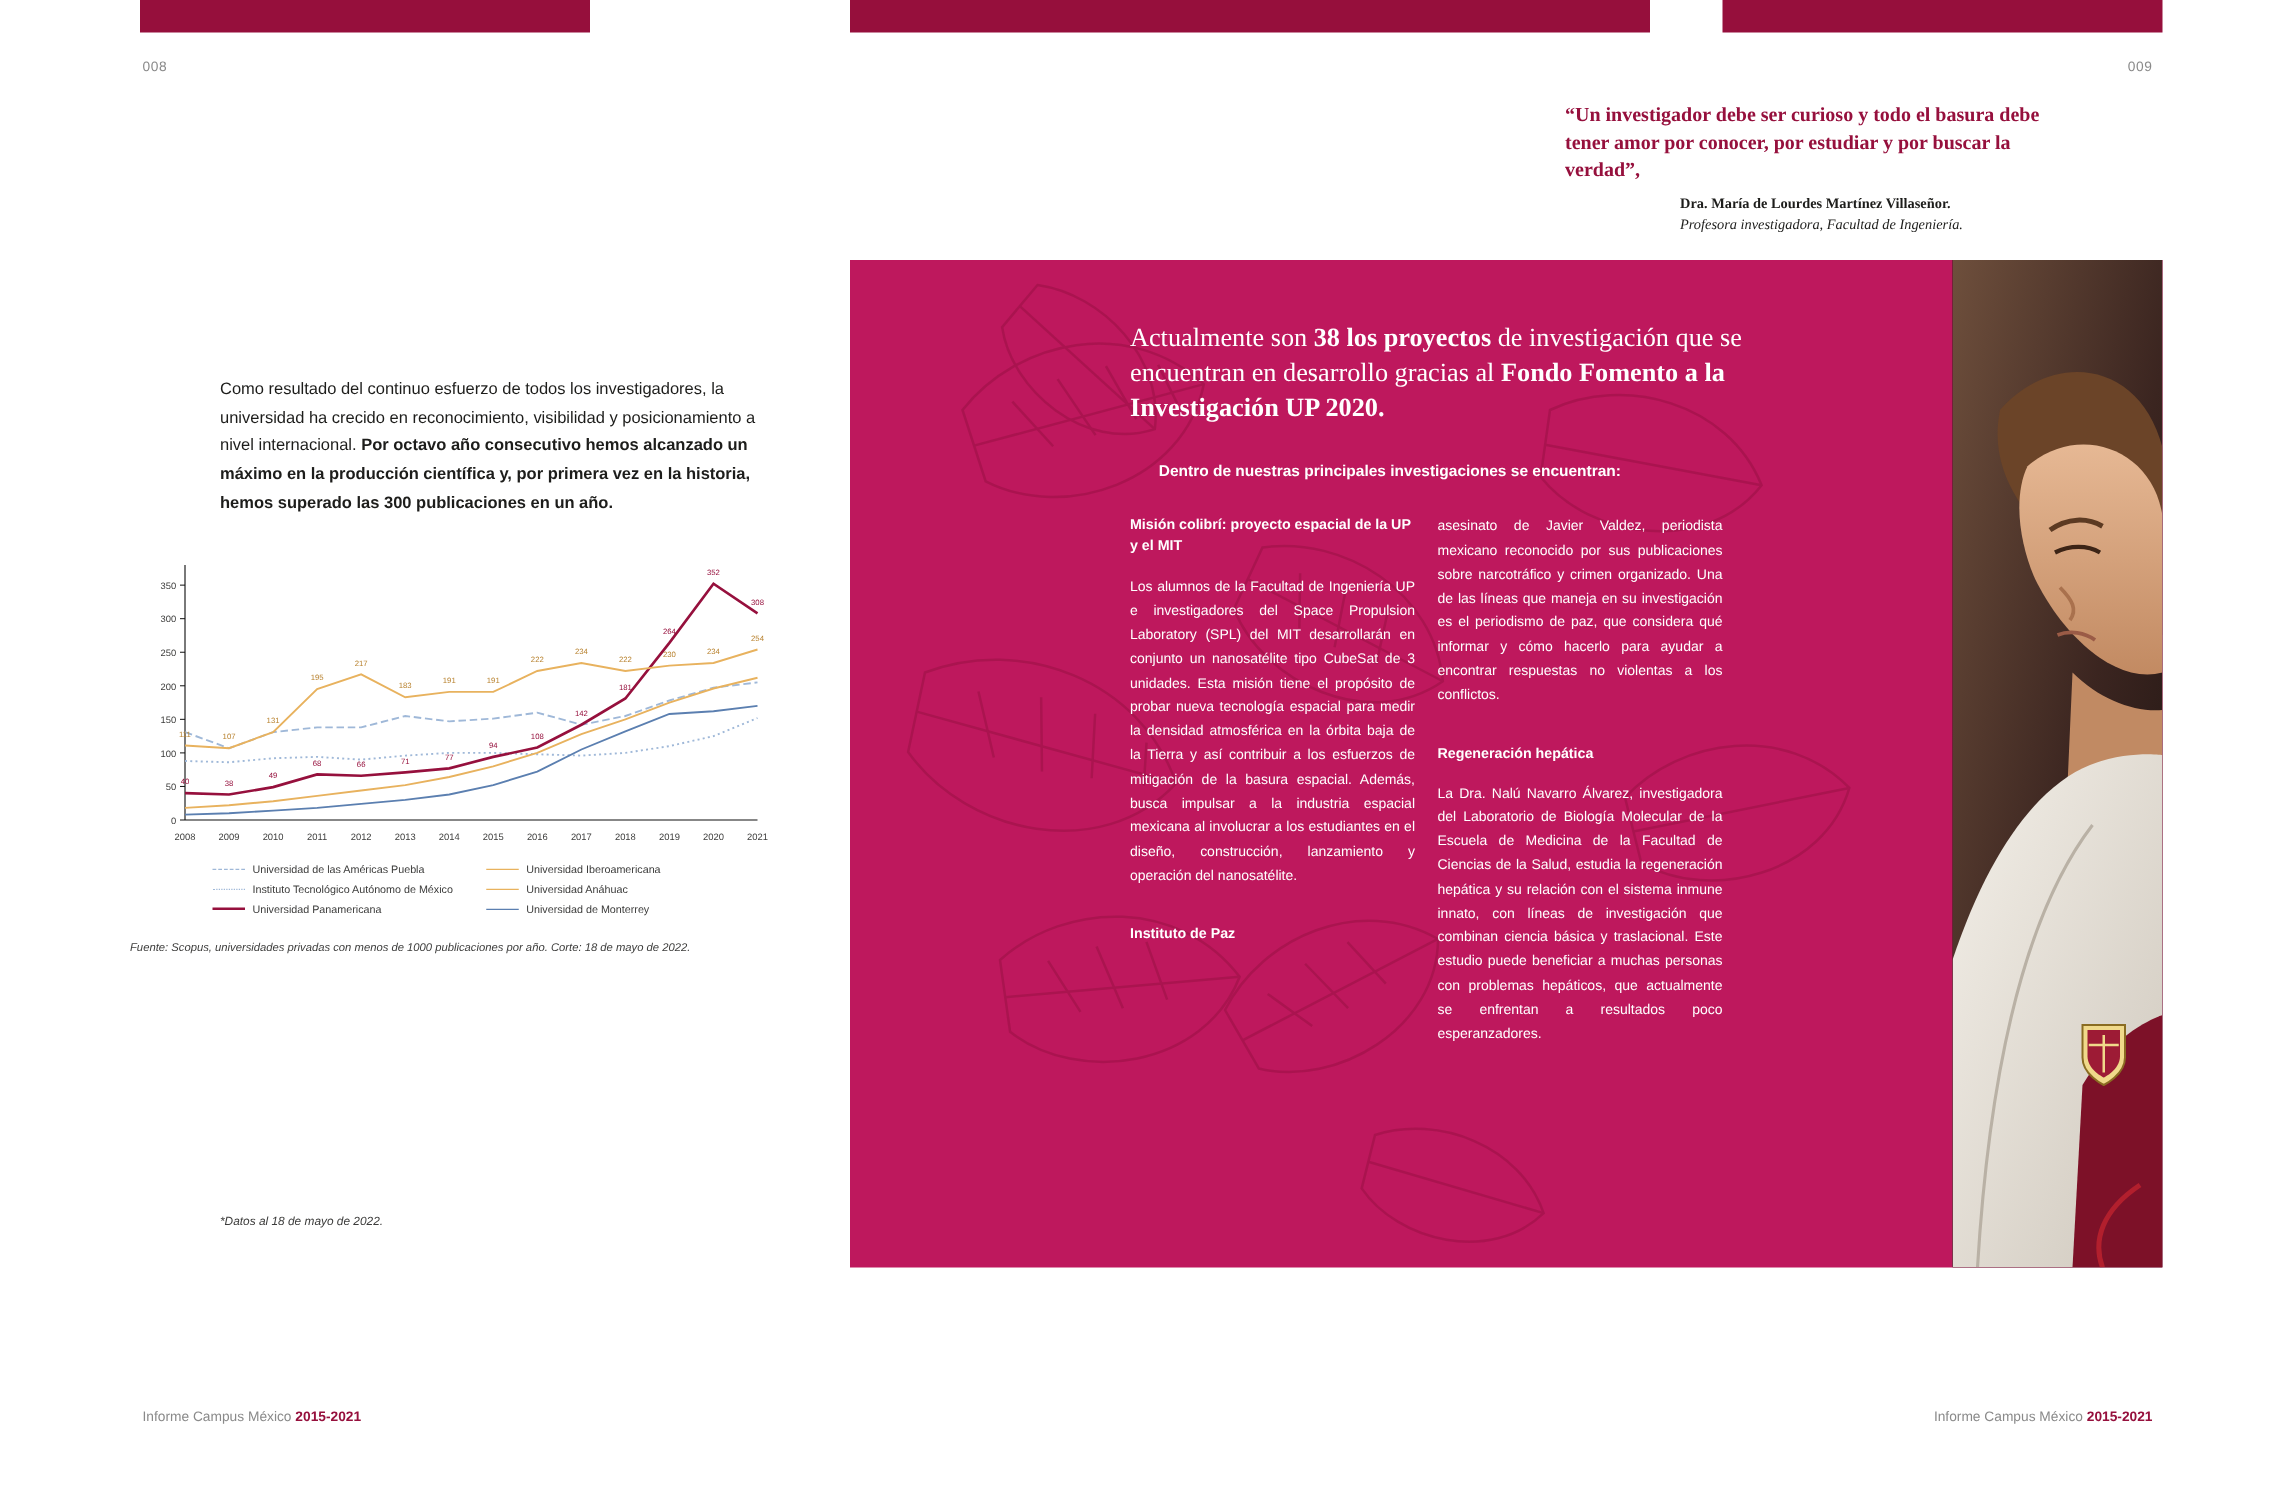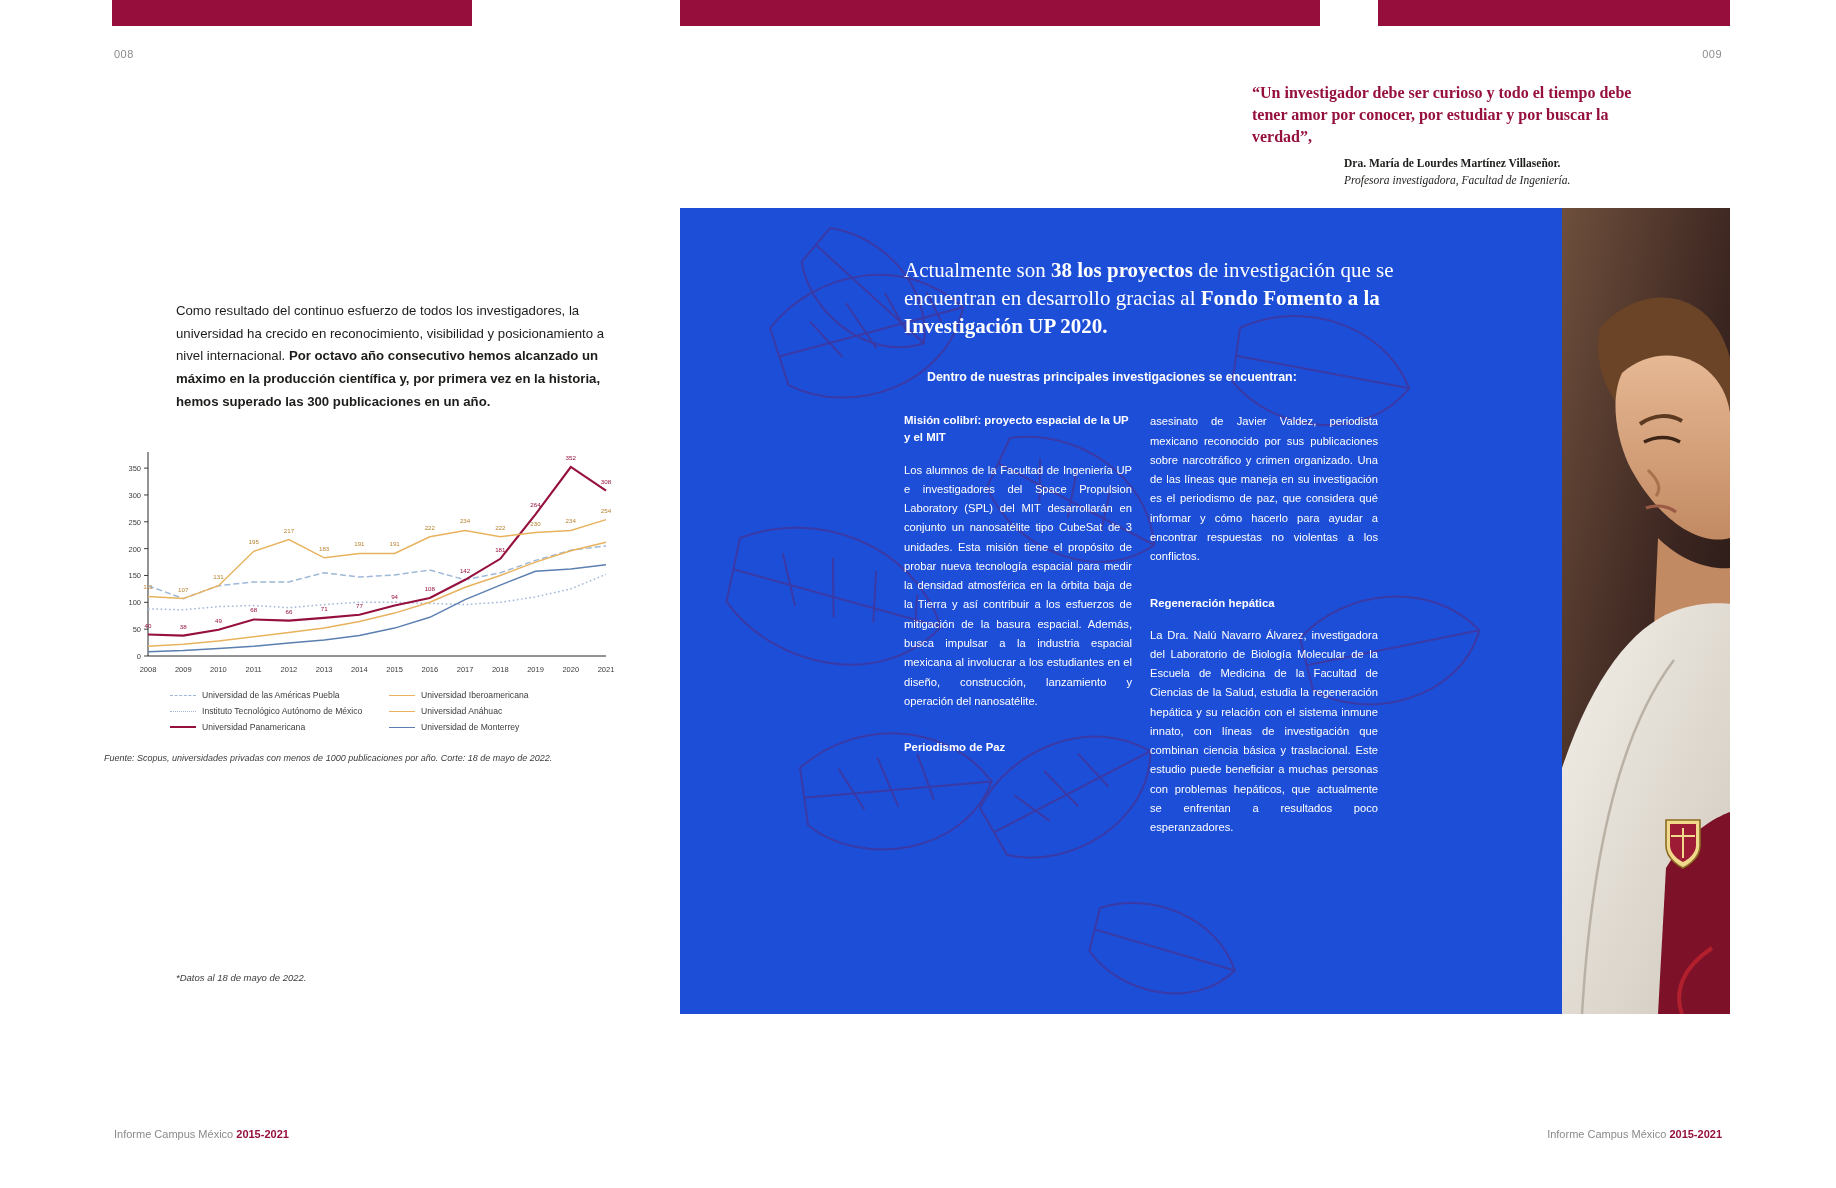--- a/index.html
+++ b/index.html
@@ -128,21 +128,21 @@
     margin-left: 22px;
   }
   .quote-author .nm { font-weight: bold; }
   .quote-author .rl { font-style: italic; }
 
   
   .panel {
     position: absolute;
     left: 680px; top: 208px;
     width: 1050px; height: 806px;
-    background: #1d4ed8;
+    background: #be185d;
     overflow: hidden;
   }
   .panel-leaves {
     position: absolute; inset: 0;
     opacity: 0.30;
   }
   .panel-inner {
     position: absolute;
     left: 224px; top: 48px;
     width: 540px;
@@ -301,21 +301,21 @@
       <div class="legend-item">
         <span class="legend-swatch" style="border-top-color: rgb(91, 127, 176);"></span>
         <span>Universidad de Monterrey</span>
       </div>
     </div>
 
   <div class="chart-source">Fuente: Scopus, universidades privadas con menos de 1000 publicaciones por año. Corte: 18 de mayo de 2022.</div>
 
   <div class="left-note">*Datos al 18 de mayo de 2022.</div>
 
-  <div class="quote">“Un investigador debe ser curioso y todo el tiempo debe tener amor por conocer, por estudiar y por buscar la verdad”,</div>
+  <div class="quote">“Un investigador debe ser curioso y todo el basura debe tener amor por conocer, por estudiar y por buscar la verdad”,</div>
   <div class="quote-author">
     <div class="nm">Dra. María de Lourdes Martínez Villaseñor.</div>
     <div class="rl">Profesora investigadora, Facultad de Ingeniería.</div>
   </div>
 
   <div class="panel">
 
     <svg class="panel-leaves" width="1050" height="806" viewBox="0 0 1050 806">
       <g fill="none" stroke="#7d0b31" stroke-width="2">
         <g transform="translate(90,120) rotate(-18)">
@@ -365,21 +365,21 @@
     <div class="panel-inner">
       <div class="panel-head">
         <span>Actualmente son </span><b>38 los proyectos</b><span> de investigación que se encuentran en desarrollo gracias al </span><b>Fondo Fomento a la Investigación UP 2020.</b>
       </div>
       <div class="panel-sub">Dentro de nuestras principales investigaciones se encuentran:</div>
 
       <div class="cols">
         <div class="col">
           <div class="sec-title">Misión colibrí: proyecto espacial de la UP y el MIT</div>
           <div class="sec-body">Los alumnos de la Facultad de Ingeniería UP e investigadores del Space Propulsion Laboratory (SPL) del MIT desarrollarán en conjunto un nanosatélite tipo CubeSat de 3 unidades. Esta misión tiene el propósito de probar nueva tecnología espacial para medir la densidad atmosférica en la órbita baja de la Tierra y así contribuir a los esfuerzos de mitigación de la basura espacial. Además, busca impulsar a la industria espacial mexicana al involucrar a los estudiantes en el diseño, construcción, lanzamiento y operación del nanosatélite.</div>
-          <div class="sec-title">Periodismo de Paz</div>
+          <div class="sec-title">Instituto de Paz</div>
         </div>
         <div class="col">
           <div class="sec-body">asesinato de Javier Valdez, periodista mexicano reconocido por sus publicaciones sobre narcotráfico y crimen organizado. Una de las líneas que maneja en su investigación es el periodismo de paz, que considera qué informar y cómo hacerlo para ayudar a encontrar respuestas no violentas a los conflictos.</div>
           <div class="sec-title">Regeneración hepática</div>
           <div class="sec-body">La Dra. Nalú Navarro Álvarez, investigadora del Laboratorio de Biología Molecular de la Escuela de Medicina de la Facultad de Ciencias de la Salud, estudia la regeneración hepática y su relación con el sistema inmune innato, con líneas de investigación que combinan ciencia básica y traslacional. Este estudio puede beneficiar a muchas personas con problemas hepáticos, que actualmente se enfrentan a resultados poco esperanzadores.</div>
         </div>
       </div>
     </div>
 
     <div class="photo">

